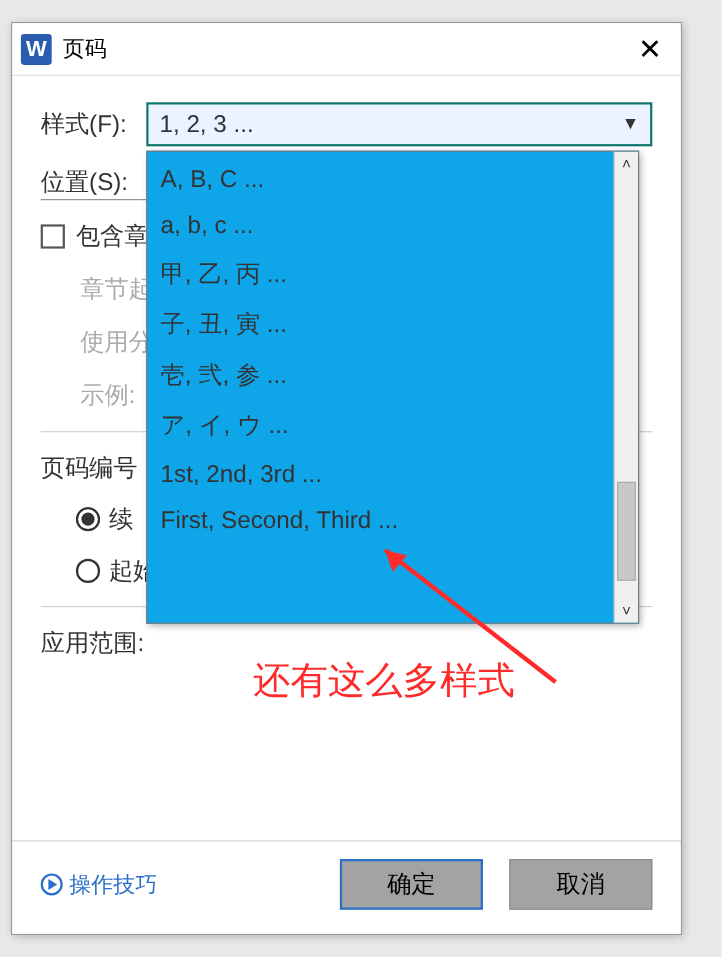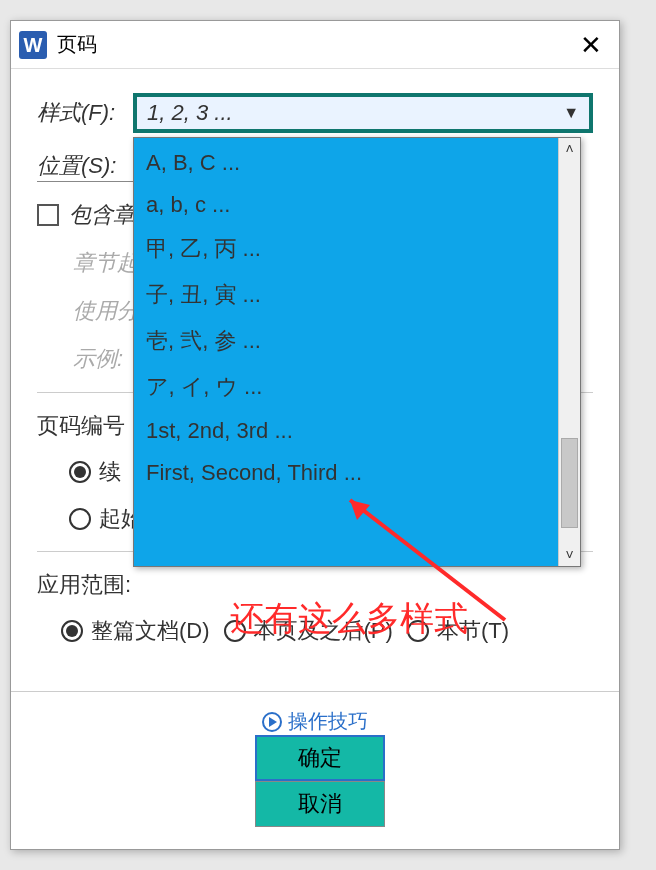--- a/index.html
+++ b/index.html
@@ -55,27 +55,26 @@
   .content {
     padding: 24px 26px 0 26px;
     font-size: 22px;
     color: #333;
     position: relative;
   }
   .row {
     display: flex;
     align-items: center;
     margin-bottom: 18px;
-    font-style: italic;
   }
   .label { width: 96px; }
   .combo {
     flex: 1;
     height: 40px;
-    border: 4px solid #0f766e;
+    border: 2px solid #0f766e;
     background: #eaf3ff;
     display: flex;
     align-items: center;
     padding: 0 10px;
     position: relative;
   }
   .combo .arrow {
     margin-left: auto;
     font-size: 16px;
   }
@@ -142,21 +141,20 @@
   .spinner .btns div:last-child{border-bottom:none;}
   .footer {
     position: absolute;
     bottom: 0;
     left: 0;
     right: 0;
     padding: 16px 26px 22px 26px;
     border-top: 1px solid #ccc;
     display: flex;
     align-items: center;
-    flex-direction: column;
   }
   .tips {
     color: #2a6fc9;
     display: flex;
     align-items: center;
     gap: 6px;
     font-size: 20px;
   }
   .tips .play {
     width: 20px;
@@ -170,23 +168,23 @@
     position:absolute;
     left:5px; top:3px;
     border-left:8px solid #2a6fc9;
     border-top:5px solid transparent;
     border-bottom:5px solid transparent;
   }
   .btn {
     width: 130px;
     height: 46px;
     border: 1px solid #888;
-    background: #14b8a6;
+    background: #a3a3a3;
     font-size: 22px;
-    margin-left: 10px;
+    margin-left: 24px;
     cursor: pointer;
   }
   .btn.primary { border: 2px solid #2a6fc9; }
   .footer .spacer { flex:1; }
 
   
   .dropdown {
     position: absolute;
     left: 122px;
     top: 68px;
@@ -306,34 +304,20 @@
         <div class="btns">
           <div>▲</div>
           <div>▼</div>
         </div>
       </div>
     </div>
 
     <div class="hr"></div>
 
     <div class="section-label">应用范围:</div>
-    <div class="radio-group-h">
-      <div class="opt">
-        <span class="radio checked"></span>
-        <span>整篇文档(D)</span>
-      </div>
-      <div class="opt">
-        <span class="radio"></span>
-        <span>本页及之后(P)</span>
-      </div>
-      <div class="opt">
-        <span class="radio"></span>
-        <span>本节(T)</span>
-      </div>
-    </div>
 
     <div class="dropdown">
       <div class="listwrap">
         <div class="item">A, B, C ...</div>
         <div class="item">a, b, c ...</div>
         <div class="item">甲, 乙, 丙 ...</div>
         <div class="item">子, 丑, 寅 ...</div>
         <div class="item">壱, 弐, 参 ...</div>
         <div class="item">ア, イ, ウ ...</div>
         <div class="item">1st, 2nd, 3rd ...</div>

